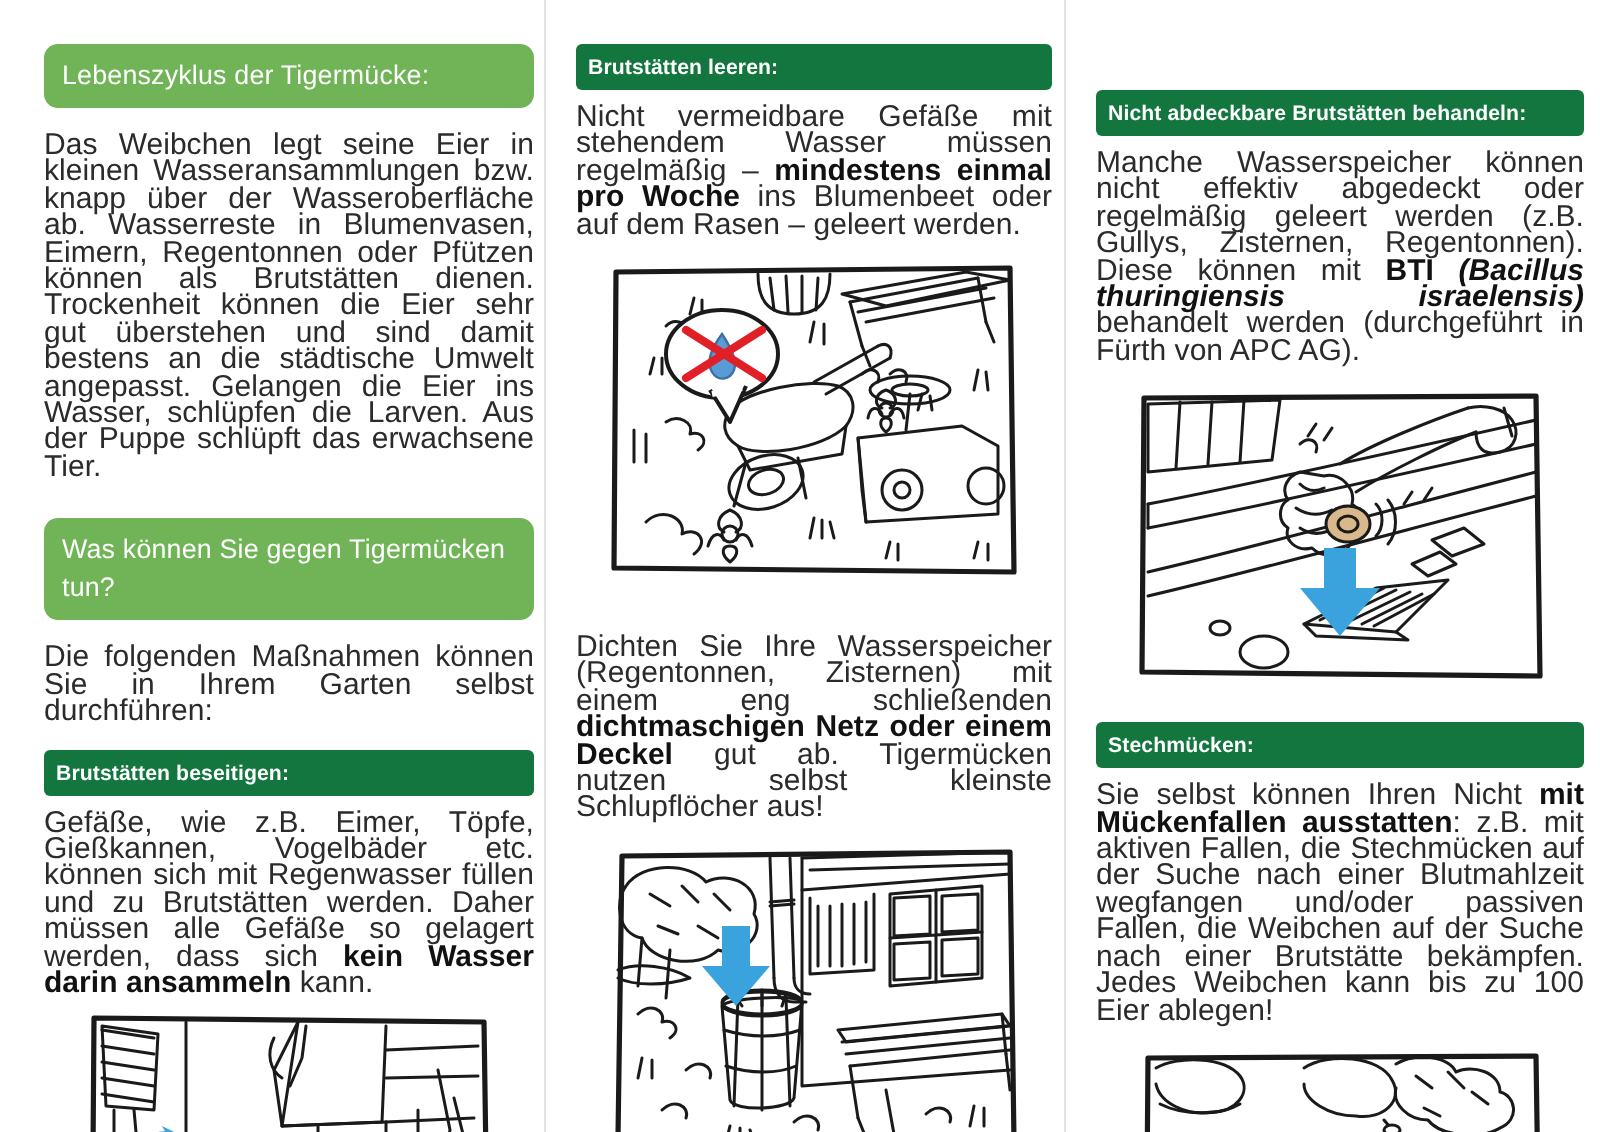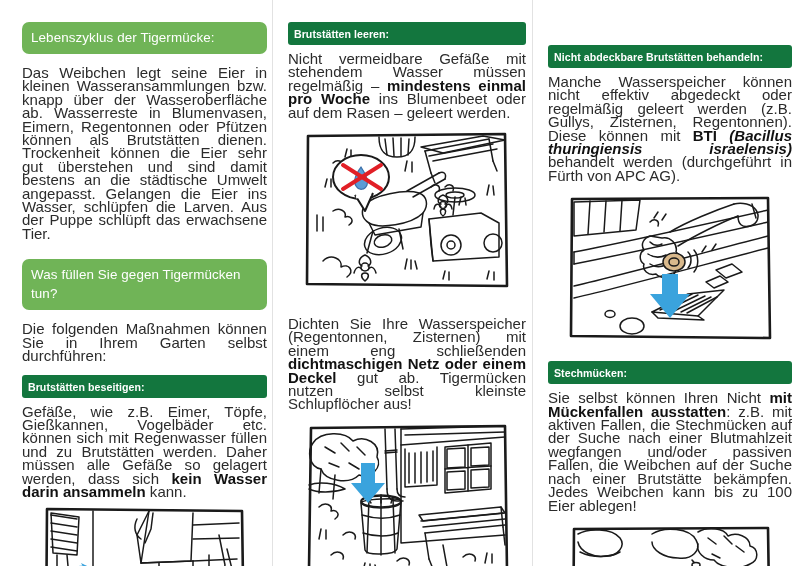--- a/index.html
+++ b/index.html
@@ -102,21 +102,21 @@
   <div class="col col-1">
 
     <div class="head-big">Lebenszyklus der Tigermücke:</div>
 
     <div class="gap-m"></div>
 
     <div class="body-text">Das Weibchen legt seine Eier in kleinen Wasseransammlungen bzw. knapp über der Wasseroberfläche ab. Wasserreste in Blumenvasen, Eimern, Regentonnen oder Pfützen können als Brutstätten dienen. Trockenheit können die Eier sehr gut überstehen und sind damit bestens an die städtische Umwelt angepasst. Gelangen die Eier ins Wasser, schlüpfen die Larven. Aus der Puppe schlüpft das erwachsene Tier.</div>
 
     <div class="gap-l"></div>
 
-    <div class="head-big">Was füllen Sie gegen Tigermücken tun?</div>
+    <div class="head-big">Was können Sie gegen Tigermücken tun?</div>
 
     <div class="gap-m"></div>
 
     <div class="body-text">Die folgenden Maßnahmen können Sie in Ihrem Garten selbst durchführen:</div>
 
     <div class="gap-m"></div>
 
     <div class="head-sub">Brutstätten beseitigen:</div>
 
     <div class="gap-s"></div>

